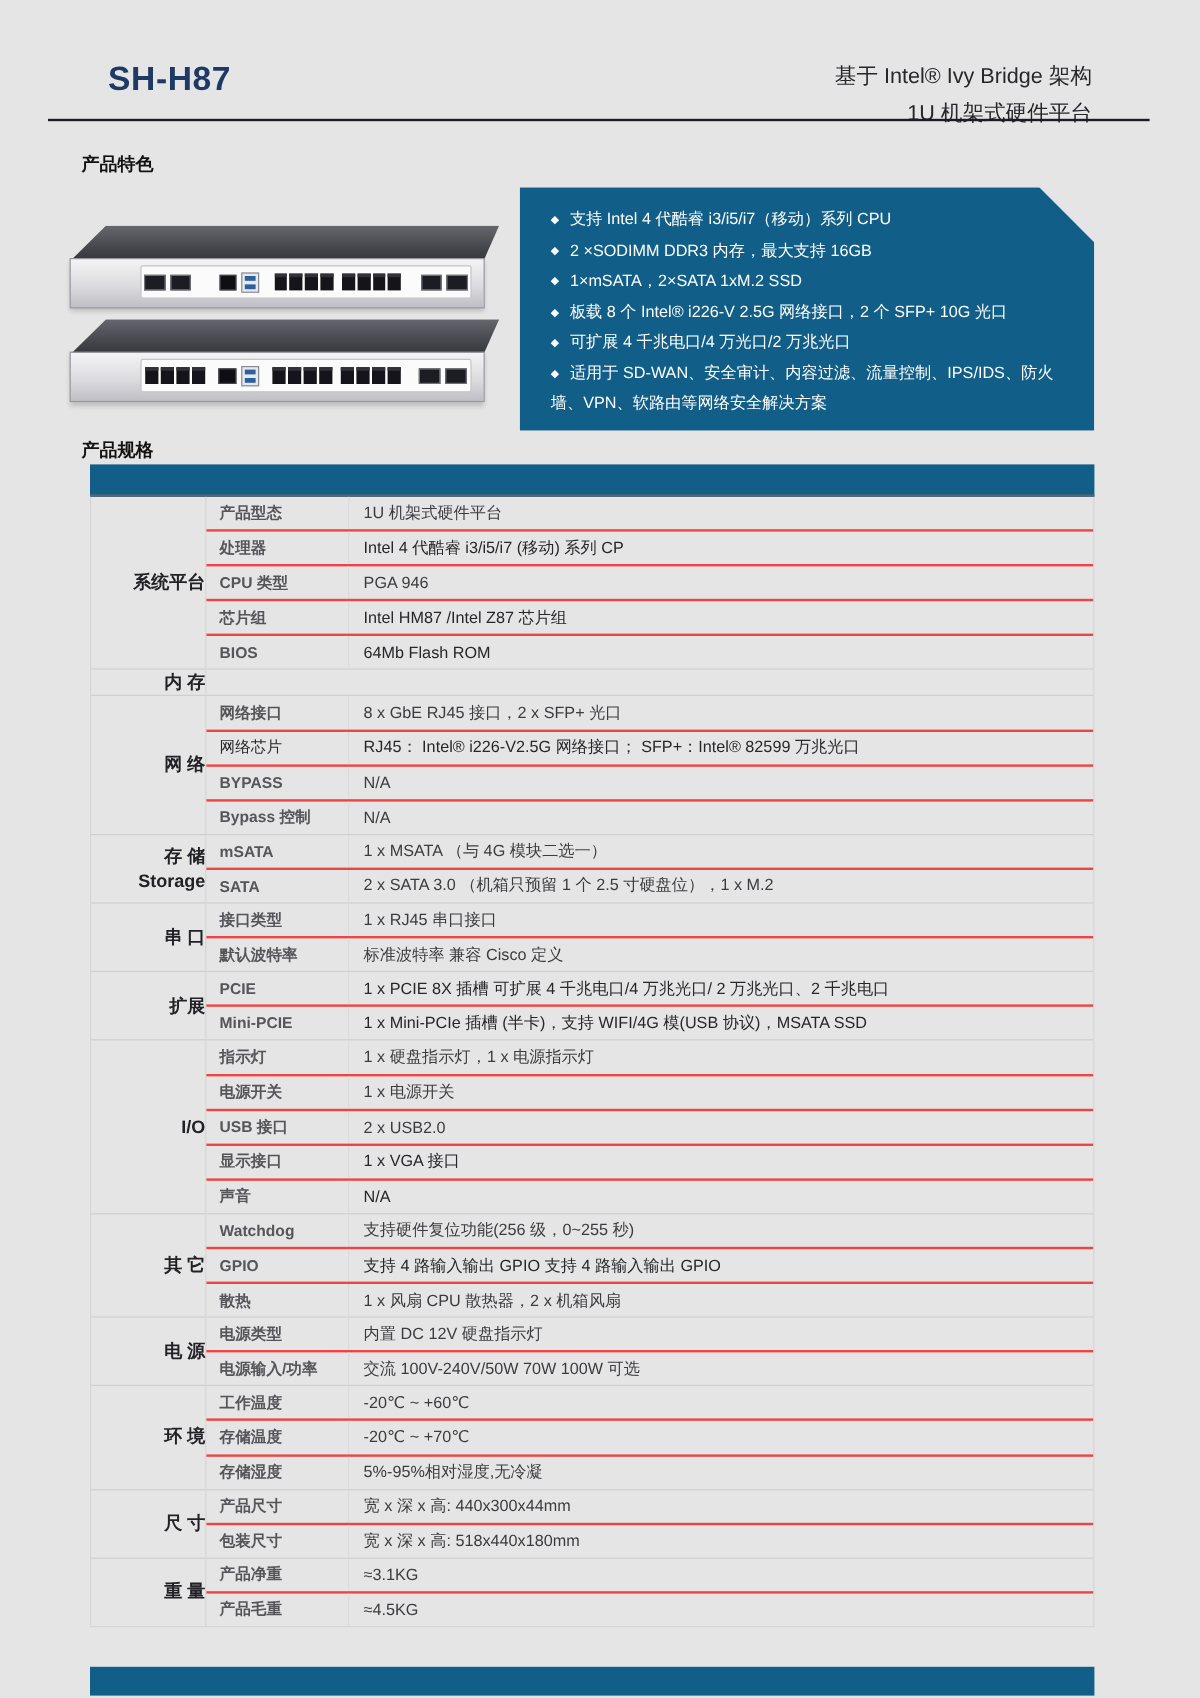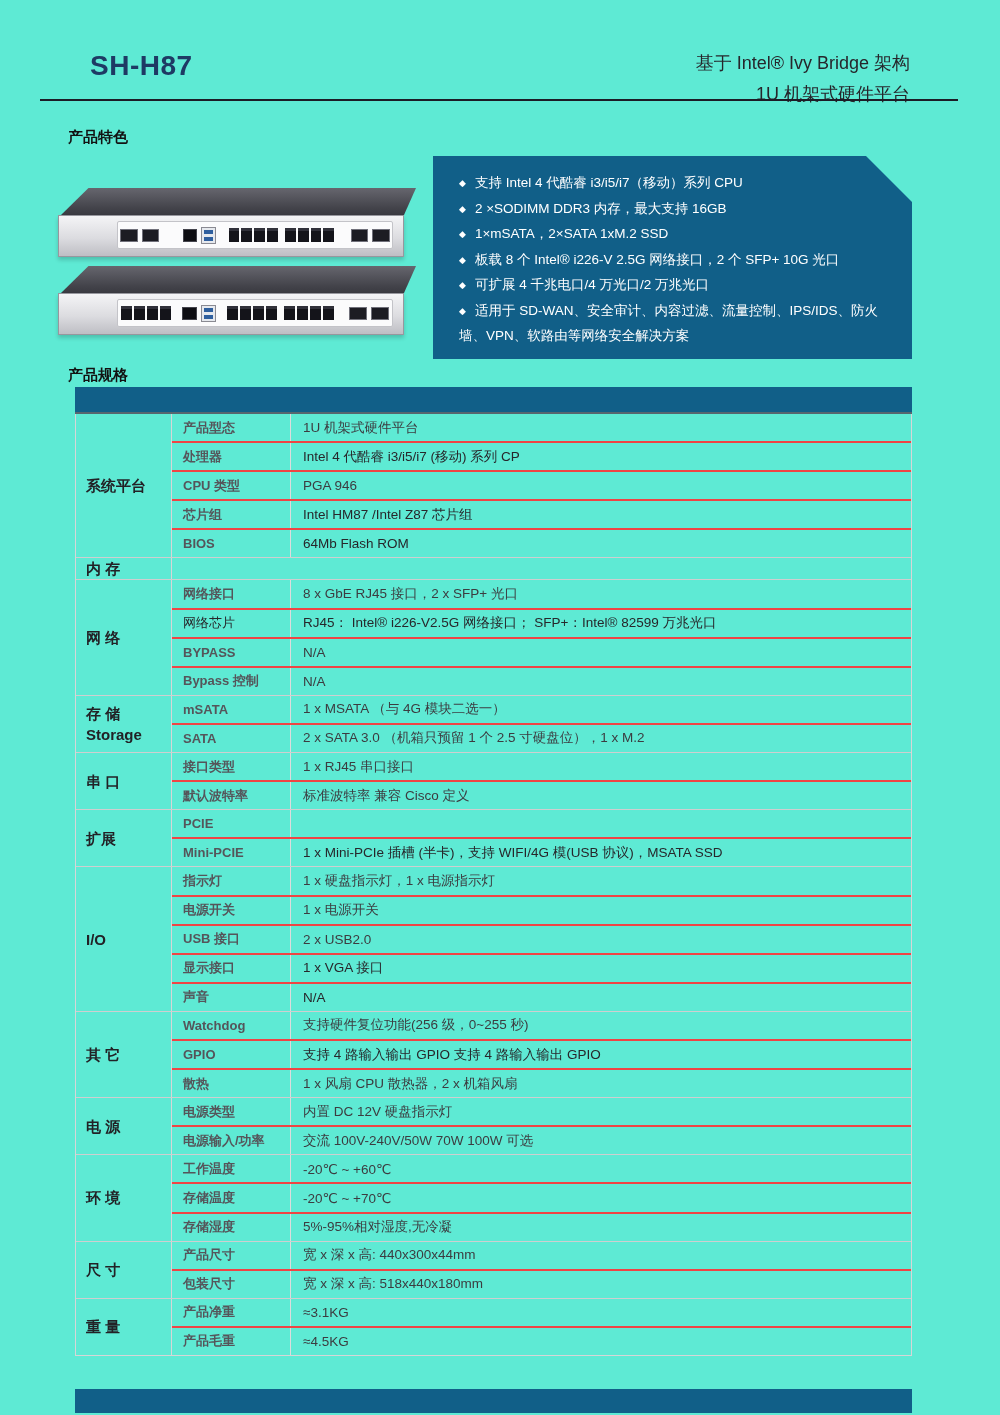--- a/index.html
+++ b/index.html
@@ -1,16 +1,16 @@
 <!DOCTYPE html>
 <html><head>
 <meta charset="utf-8">
 <style>
   html,body{margin:0;padding:0;background:#fff;}
-  .page{position:relative;width:1000px;height:1415px;background:#5eead4;overflow:hidden;
+  .page{position:relative;width:1000px;height:1415px;background:#e5e5e5;overflow:hidden;
         font-family:"Liberation Sans","DejaVu Sans",sans-serif;}
 
   
   .model-title{position:absolute;left:90px;top:50px;font-size:28px;font-weight:700;color:#1e3a64;letter-spacing:.5px;}
   .hdr-right{position:absolute;right:90px;top:48px;text-align:right;color:#26262b;font-size:18px;line-height:31px;}
   .hdr-rule{position:absolute;left:40px;right:42px;top:99px;height:2px;background:#1c1c26;}
 
   
   .sec-head{position:absolute;font-size:15px;font-weight:700;color:#121212;}
   #feat-head{left:68px;top:128px;}
@@ -45,21 +45,21 @@
   .f-bullet{font-size:9px;margin-right:9px;position:relative;top:-1px;color:#ffffff;}
 
   
   .spec-table{position:absolute;left:75px;top:387px;width:837px;}
   .spec-bar{height:25px;background:#115f88;border-bottom:2px solid #57666f;}
   .spec-body{border:1px solid #d6d6d6;border-top:none;box-sizing:border-box;}
   .group{display:flex;border-top:1px solid #cfcfcf;}
   .group:first-child{border-top:none;}
   .g-cat{width:96px;box-sizing:border-box;border-right:1px solid #d6d6d6;display:flex;
          flex-direction:column;justify-content:center;padding-left:10px;
-         font-size:15px;font-weight:700;color:#222226;line-height:21px;}
+         font-size:15px;font-weight:700;color:#222226;line-height:21px;align-items:flex-end;}
   .g-rows{flex:1;display:flex;flex-direction:column;}
   .row{display:flex;height:27.1px;border-top:2px solid #ef4444;}
   .row:first-child{border-top:none;}
   .t-label{width:119px;box-sizing:border-box;padding-left:11px;border-right:1px solid #dcdcdc;
            display:flex;align-items:center;font-size:13px;color:#55555a;font-weight:bold;}
   .t-value{flex:1;padding-left:12px;display:flex;align-items:center;font-size:13.5px;color:#3c3c40;}
   .bold{font-weight:400;color:#27272b;}
 
   
   .footer-bar{position:absolute;left:75px;top:1389px;width:837px;height:24px;background:#115f88;}
@@ -235,20 +235,21 @@
             </div>
           </div>
         </div>
         <div class="group">
           <div class="g-cat">
             <div>扩展</div>
           </div>
           <div class="g-rows">
             <div class="row">
               <div class="t-label">PCIE</div>
+              <div class="t-value bold">1 x PCIE 8X 插槽 可扩展 4 千兆电口/4 万兆光口/ 2 万兆光口、2 千兆电口</div>
             </div>
             <div class="row">
               <div class="t-label">Mini-PCIE</div>
               <div class="t-value bold">1 x Mini-PCIe 插槽 (半卡)，支持 WIFI/4G 模(USB 协议)，MSATA SSD</div>
             </div>
           </div>
         </div>
         <div class="group">
           <div class="g-cat">
             <div>I/O</div>

